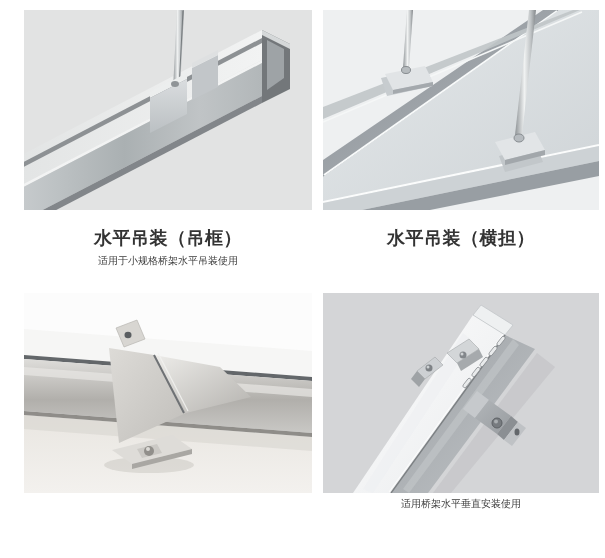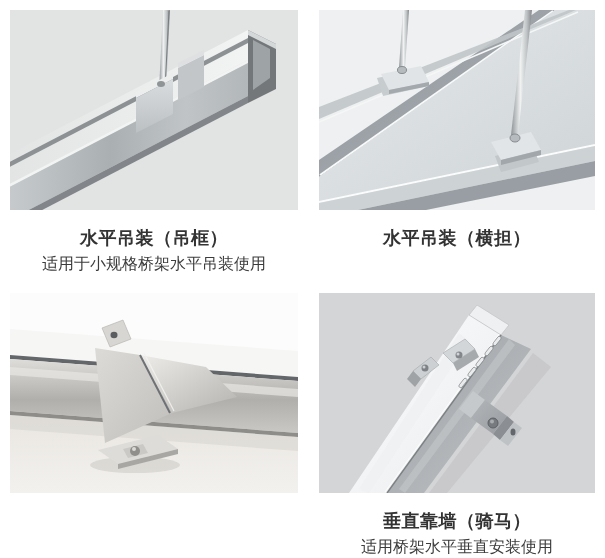--- a/index.html
+++ b/index.html
@@ -4,40 +4,40 @@
 <style>
   html,body{margin:0;padding:0;background:#ffffff;}
   .sheet{
     position:relative;
     width:605px;height:558px;
     background:#ffffff;
     box-sizing:border-box;
     display:grid;
     grid-template-columns:288px 276px;
     grid-template-rows:283px 265px;
-    column-gap:21px;
-    padding:10px 0 0 10px;
+    column-gap:11px;
+    padding:10px 0 0 24px;
     font-family:"Liberation Sans","DejaVu Sans",sans-serif;
     overflow:hidden;
   }
   .cell{display:flex;flex-direction:column;}
   .photo{width:100%;height:200px;overflow:hidden;}
   .photo svg{display:block;}
   .caption{text-align:center;}
   .title{
     margin-top:17px;
     font-size:18px;
     font-weight:700;
     color:#333333;
     line-height:1.25;
     letter-spacing:.5px;
   }
   .subtitle{
     margin-top:4px;
-    font-size:16px;
+    font-size:10px;
     color:#3c3c3c;
     line-height:1.3;
   }
 </style>
 </head>
 <body>
 
 <div class="sheet">
 
   <div class="cell">
@@ -256,18 +256,17 @@
           <polygon points="152,125 166,107 188,123 174,141" fill="url(#g4web)"></polygon>
           <polygon points="174,141 188,123 195,129 181,147" fill="#8b8f93"></polygon>
           <polygon points="181,147 195,129 203,135 189,153" fill="#bfc2c5"></polygon>
           <circle cx="174" cy="130" r="5" fill="#777b7f" stroke="#5d6165" stroke-width="1"></circle>
           <circle cx="173" cy="128.5" r="2" fill="#a9adb0"></circle>
           <ellipse cx="194" cy="139" rx="2.5" ry="3.5" fill="#63676b"></ellipse>
         </g>
       </svg>
     </div>
     <div class="caption">
-      <div class="title">垂直靠墙（骑马）</div>
       <div class="subtitle">适用桥架水平垂直安装使用</div>
     </div>
   </div>
 
 </div>
 
 </body></html>

